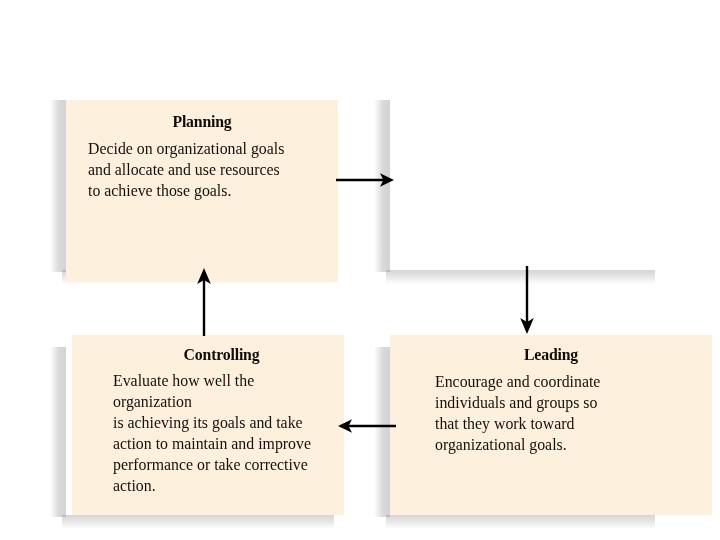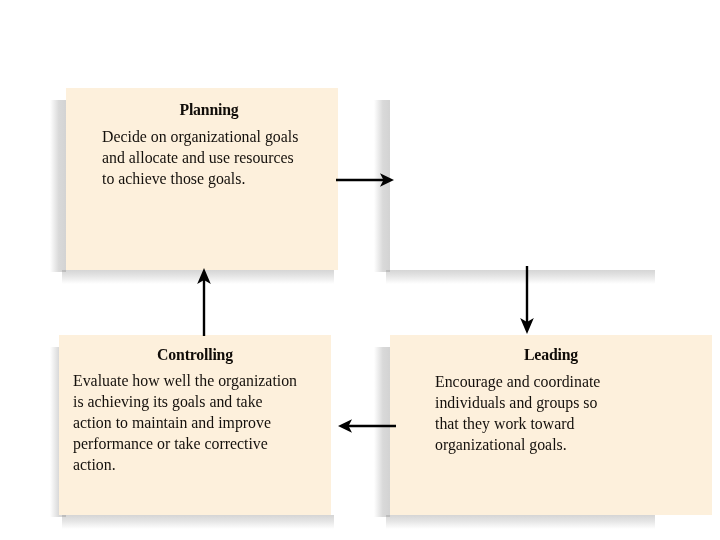--- a/index.html
+++ b/index.html
@@ -47,23 +47,23 @@
     font-size: 16.5px;
     line-height: 21px;
     color: #14100c;
     font-family: "Liberation Serif", "DejaVu Serif", serif;
     transform: scaleX(0.96);
     transform-origin: left top;
     white-space: pre-line;
   }
 
   
-  #box-planning    { left: 66px;  top: 88px;  width: 272px; height: 182px; padding-left: 14px; }
+  #box-planning    { left: 66px;  top: 100px;  width: 272px; height: 182px; }
   #box-organizing  { left: 390px; top: 88px;  width: 269px; height: 182px; }
-  #box-controlling { left: 59px;  top: 335px; width: 272px; height: 180px; }
+  #box-controlling { left: 72px;  top: 335px; width: 272px; height: 180px; padding-left: 27px; }
   #box-leading     { left: 390px; top: 335px; width: 322px; height: 180px; }
 
   #sh-l-planning    { left: 50px;  top: 100px; height: 172px; }
   #sh-l-organizing  { left: 374px; top: 100px; height: 172px; }
   #sh-l-controlling { left: 50px;  top: 347px; height: 170px; }
   #sh-l-leading     { left: 374px; top: 347px; height: 170px; }
 
   #sh-b-planning    { left: 62px;  top: 270px; width: 272px; }
   #sh-b-organizing  { left: 386px; top: 270px; width: 269px; }
   #sh-b-controlling { left: 62px;  top: 515px; width: 272px; }

